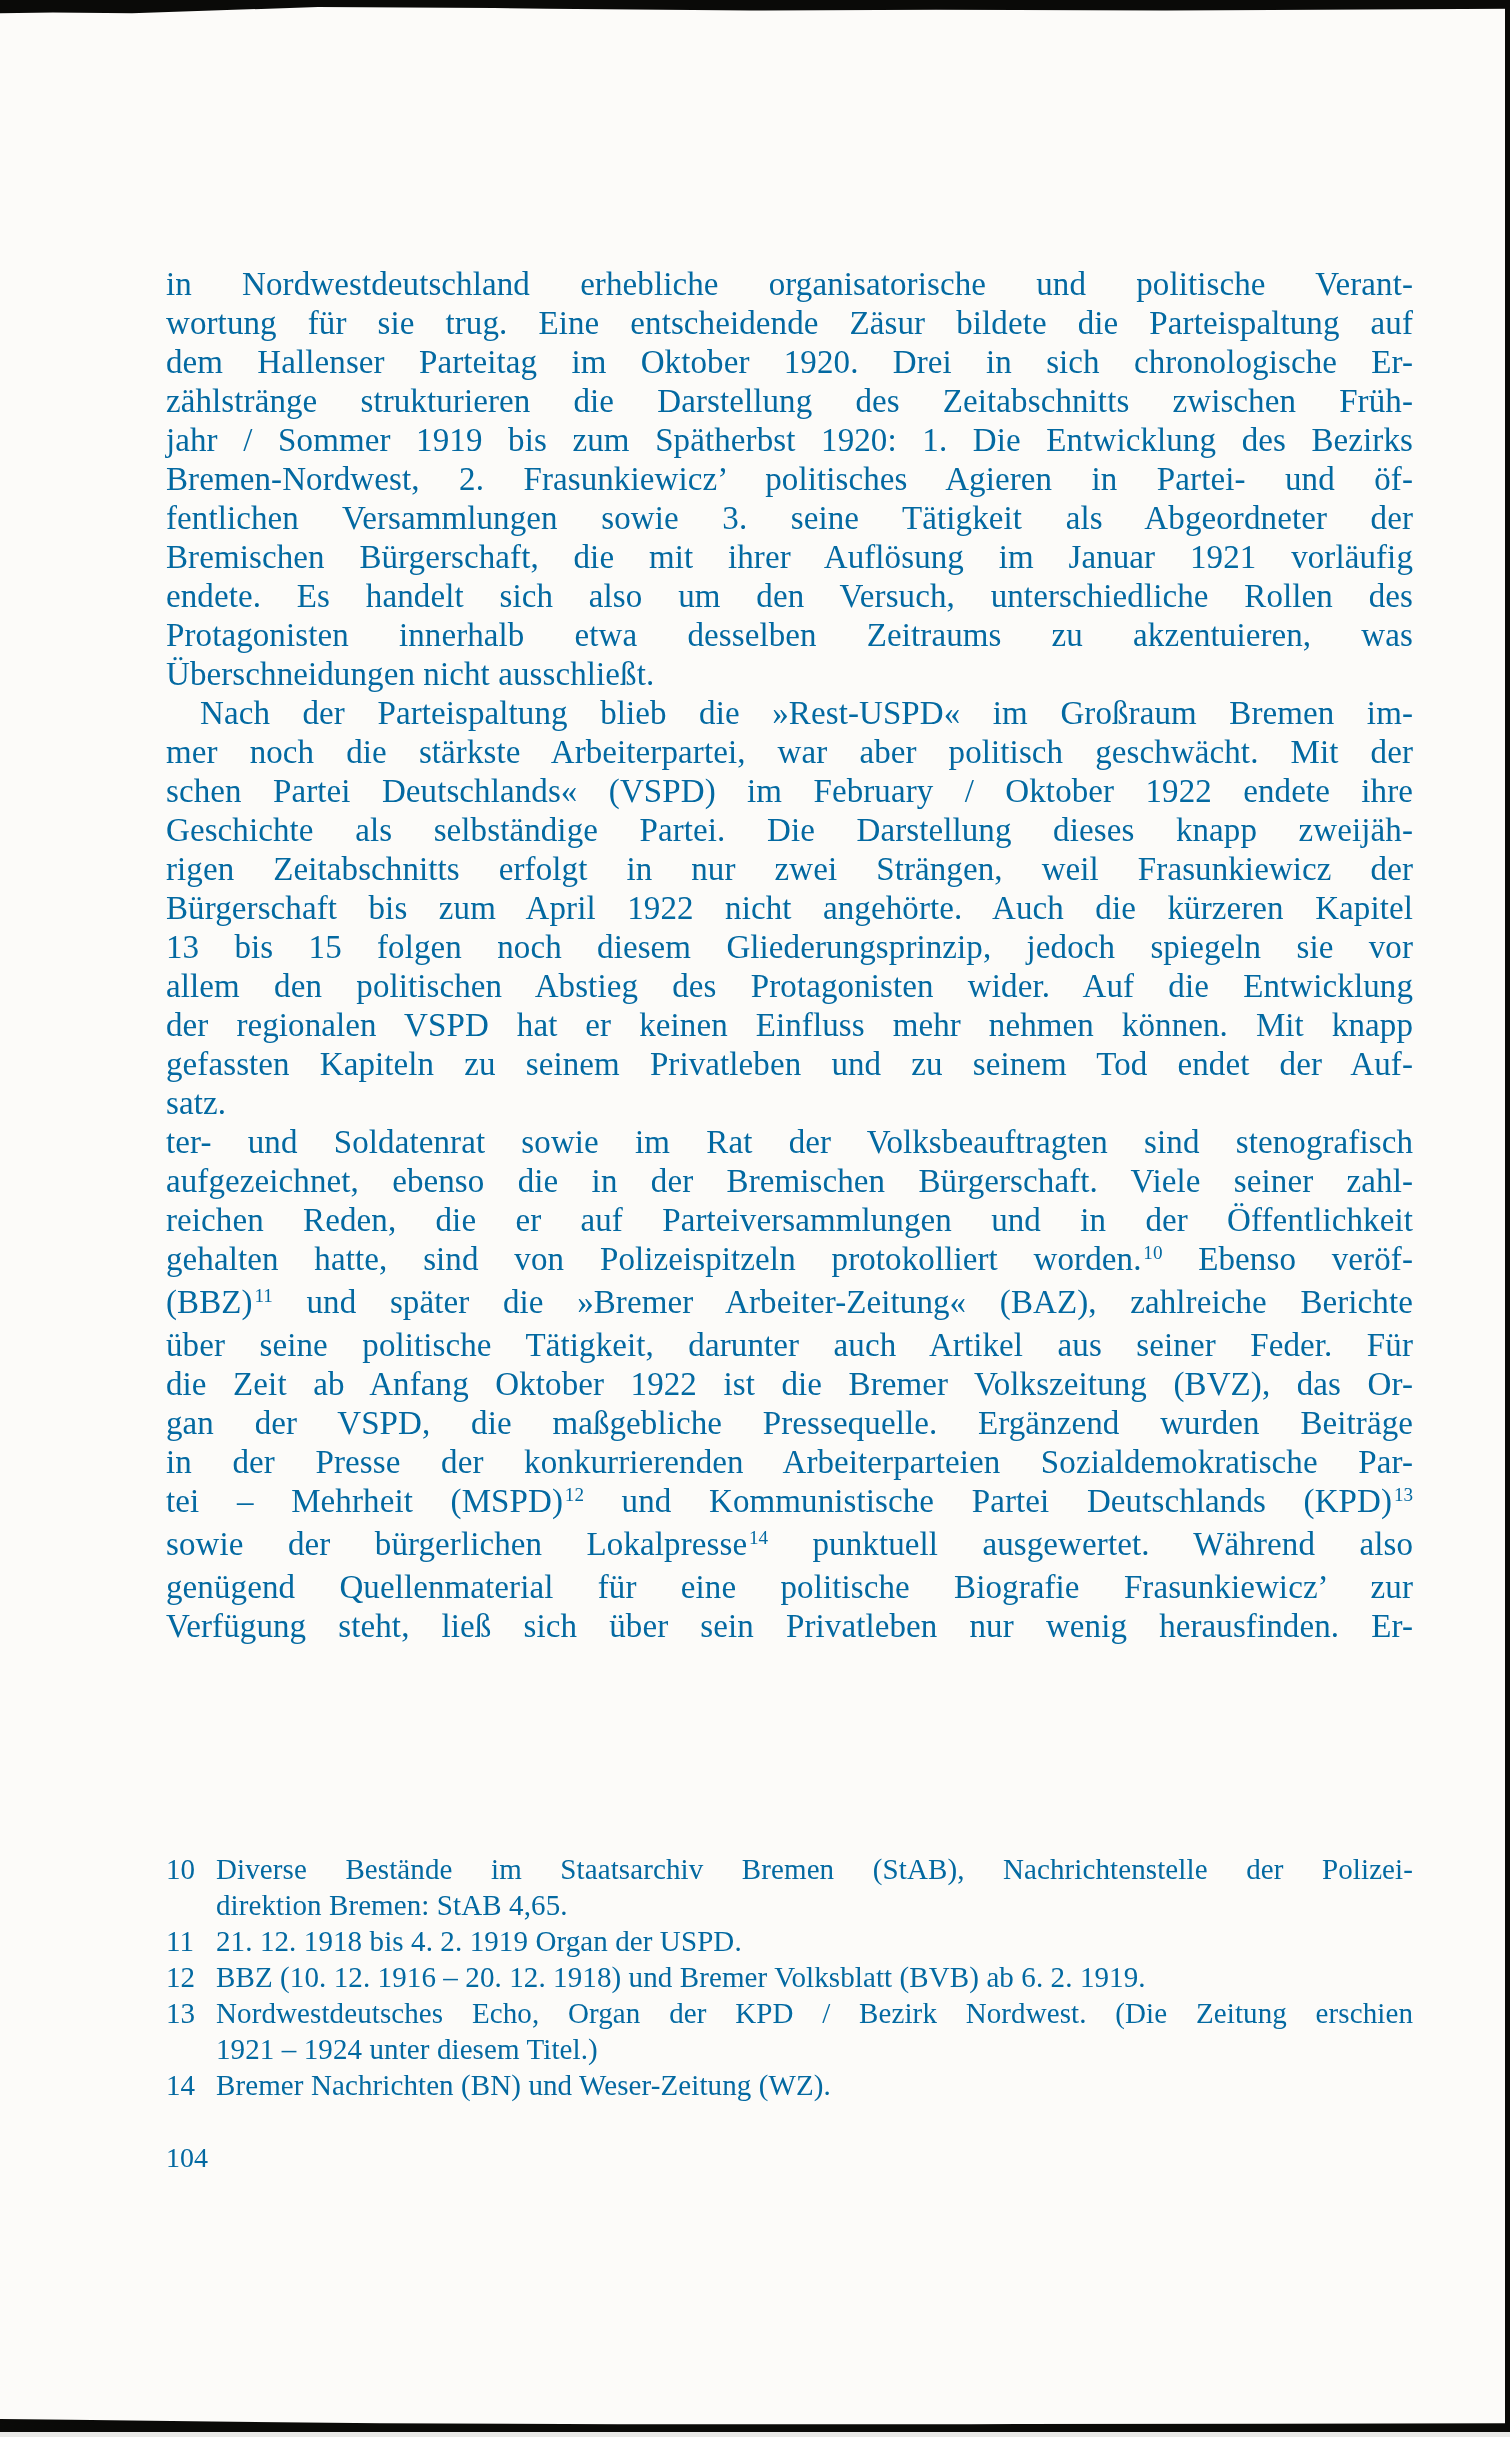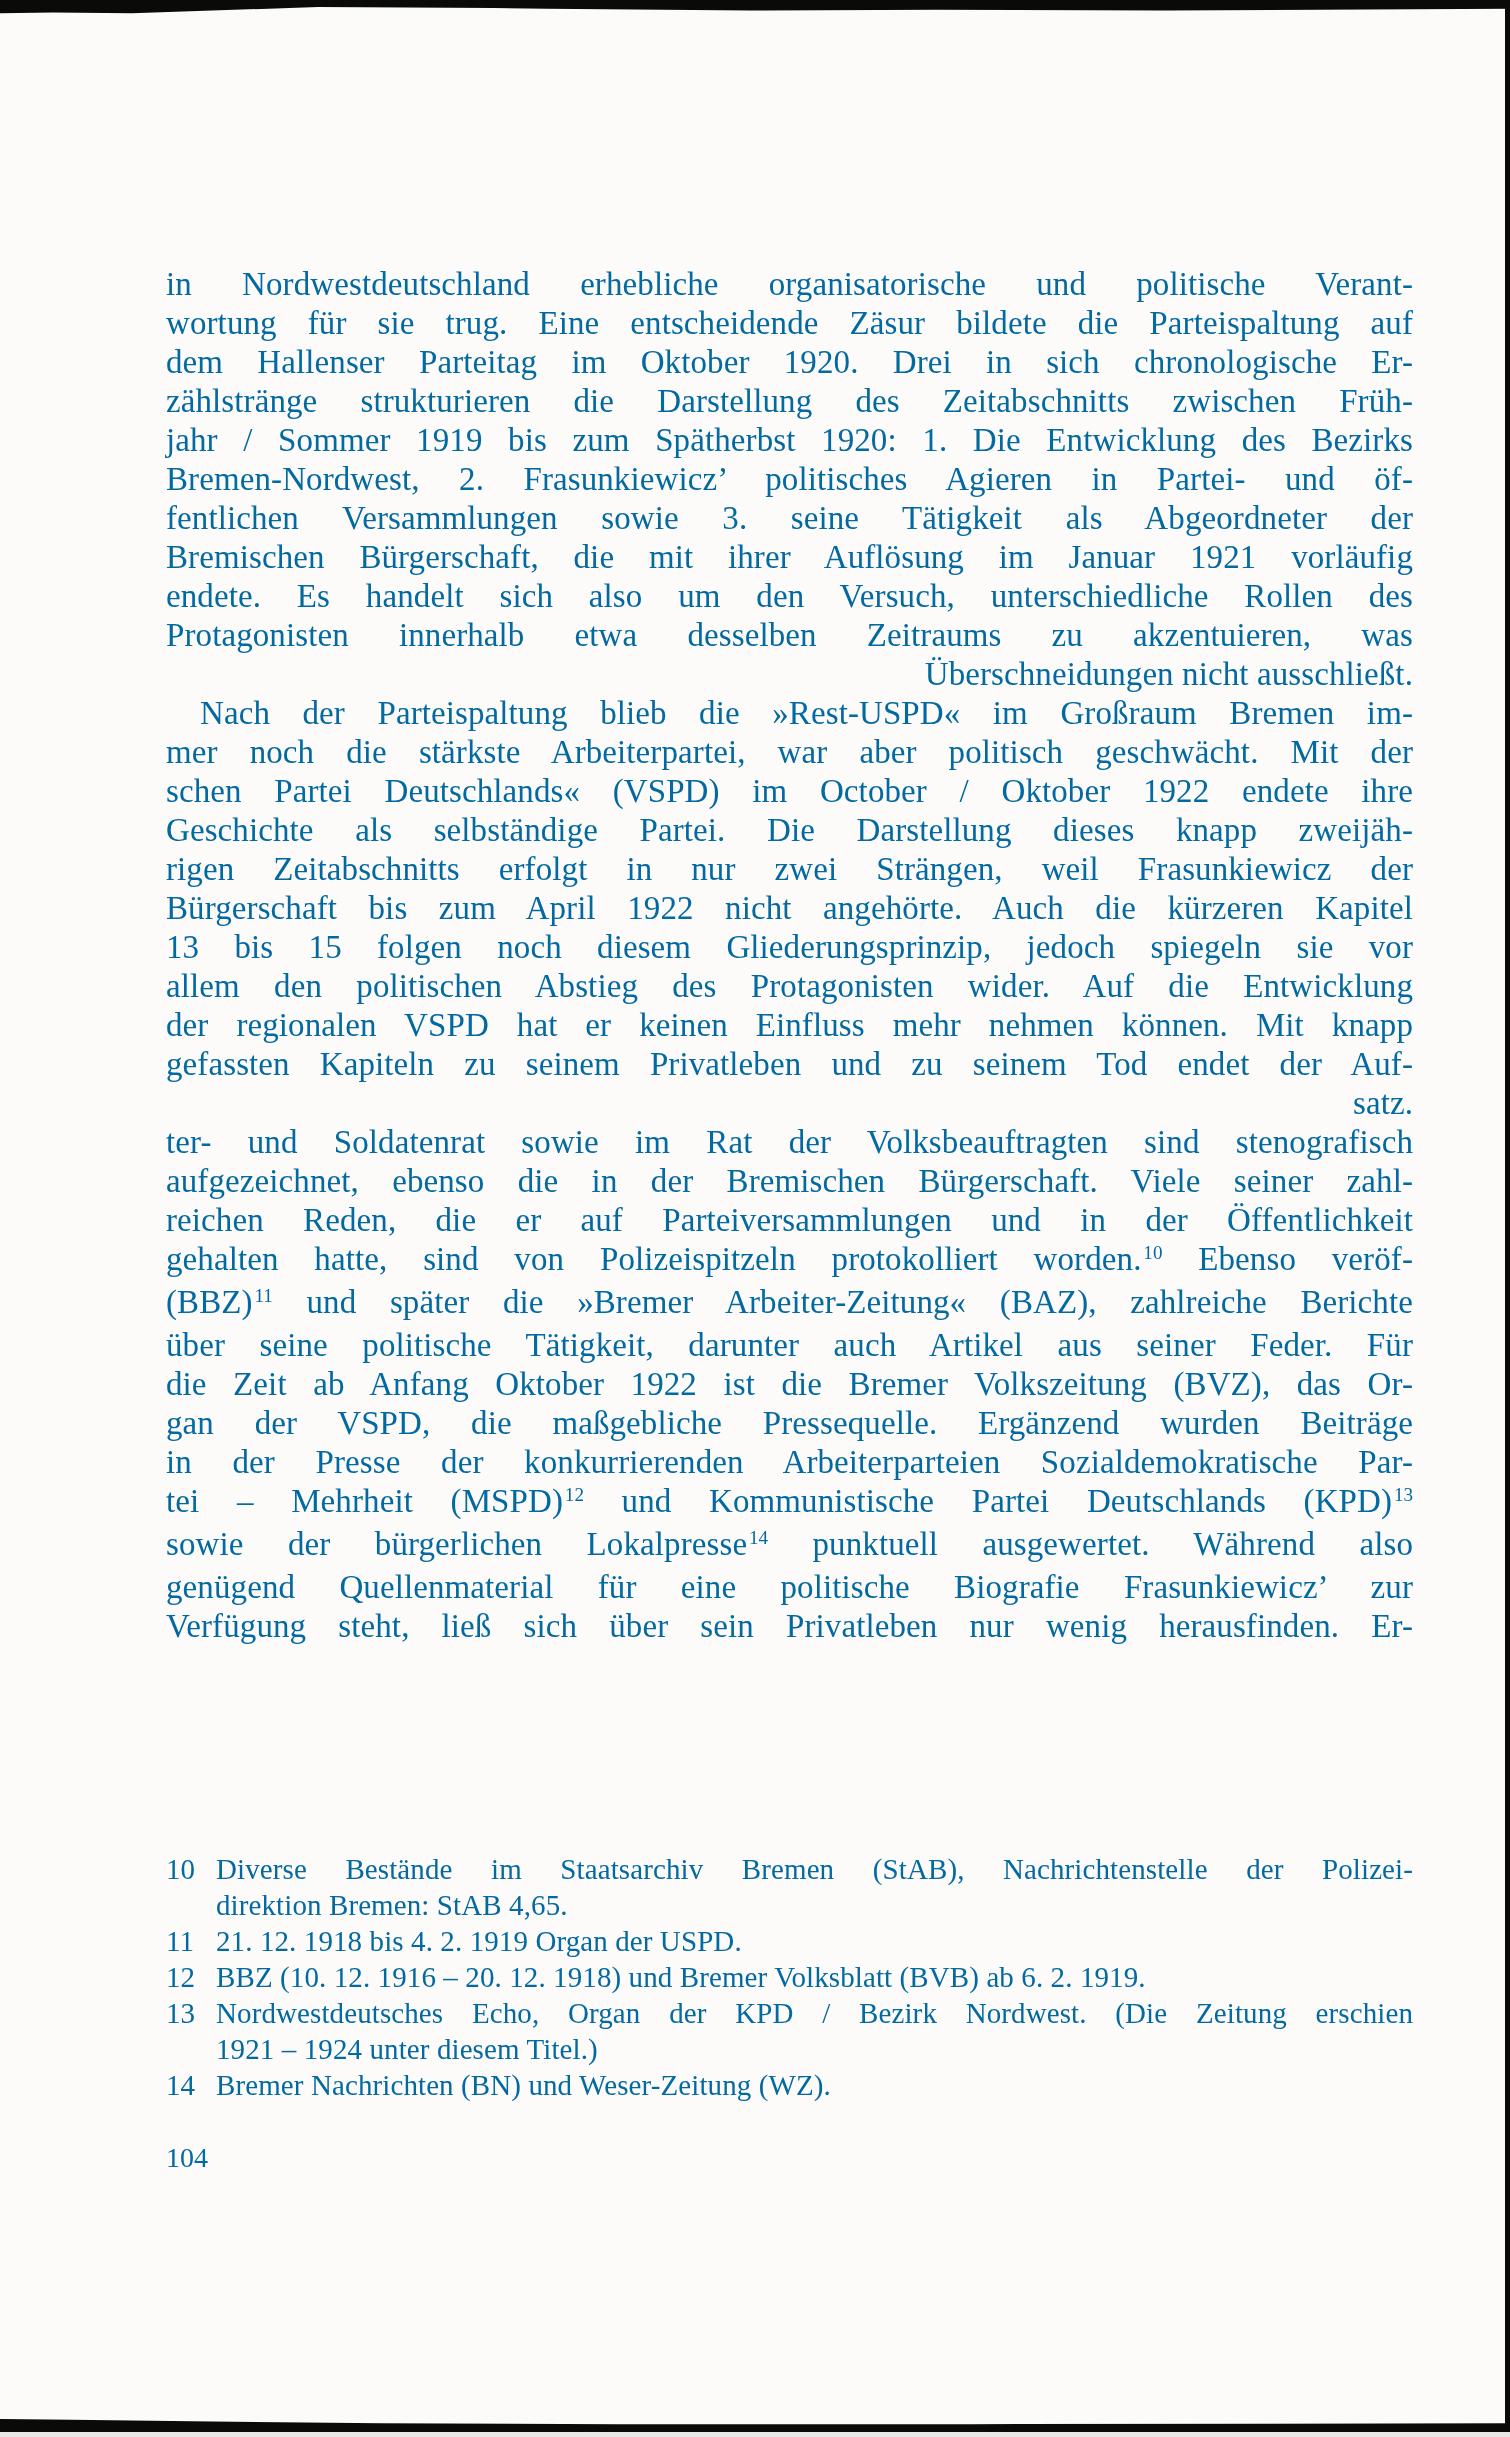--- a/index.html
+++ b/index.html
@@ -27,21 +27,21 @@
     position:absolute;right:0;top:0;width:6.2px;height:2438px;
     background:#0a0a08;
   }
   
   .body-text{
     position:absolute;
     left:166px;top:265px;width:1247px;
     font-size:33px;line-height:39px;
     letter-spacing:0.1px;
   }
-  .line{text-align:right;}
+  .line{text-align:left;}
   .line.just{text-align:justify;text-align-last:justify;}
   .line.indent{text-indent:34px;}
   sup{
     font-size:58%;
     vertical-align:baseline;
     position:relative;top:-0.58em;
     margin-left:1.8px;
     letter-spacing:0;
   }
   
@@ -76,21 +76,21 @@
       <div class="line just">zählstränge strukturieren die Darstellung des Zeitabschnitts zwischen Früh-</div>
       <div class="line just">jahr / Sommer 1919 bis zum Spätherbst 1920: 1. Die Entwicklung des Bezirks</div>
       <div class="line just">Bremen-Nordwest, 2. Frasunkiewicz’ politisches Agieren in Partei- und öf-</div>
       <div class="line just">fentlichen Versammlungen sowie 3. seine Tätigkeit als Abgeordneter der</div>
       <div class="line just">Bremischen Bürgerschaft, die mit ihrer Auflösung im Januar 1921 vorläufig</div>
       <div class="line just">endete. Es handelt sich also um den Versuch, unterschiedliche Rollen des</div>
       <div class="line just">Protagonisten innerhalb etwa desselben Zeitraums zu akzentuieren, was</div>
       <div class="line">Überschneidungen nicht ausschließt.</div>
       <div class="line just indent">Nach der Parteispaltung blieb die »Rest-USPD« im Großraum Bremen im-</div>
       <div class="line just">mer noch die stärkste Arbeiterpartei, war aber politisch geschwächt. Mit der</div>
-      <div class="line just">schen Partei Deutschlands« (VSPD) im October / Oktober 1922 endete ihre</div>
+      <div class="line just">schen Partei Deutschlands« (VSPD) im February / Oktober 1922 endete ihre</div>
       <div class="line just">Geschichte als selbständige Partei. Die Darstellung dieses knapp zweijäh-</div>
       <div class="line just">rigen Zeitabschnitts erfolgt in nur zwei Strängen, weil Frasunkiewicz der</div>
       <div class="line just">Bürgerschaft bis zum April 1922 nicht angehörte. Auch die kürzeren Kapitel</div>
       <div class="line just">13 bis 15 folgen noch diesem Gliederungsprinzip, jedoch spiegeln sie vor</div>
       <div class="line just">allem den politischen Abstieg des Protagonisten wider. Auf die Entwicklung</div>
       <div class="line just">der regionalen VSPD hat er keinen Einfluss mehr nehmen können. Mit knapp</div>
       <div class="line just">gefassten Kapiteln zu seinem Privatleben und zu seinem Tod endet der Auf-</div>
       <div class="line">satz.</div>
       <div class="line just">ter- und Soldatenrat sowie im Rat der Volksbeauftragten sind stenografisch</div>
       <div class="line just">aufgezeichnet, ebenso die in der Bremischen Bürgerschaft. Viele seiner zahl-</div>

